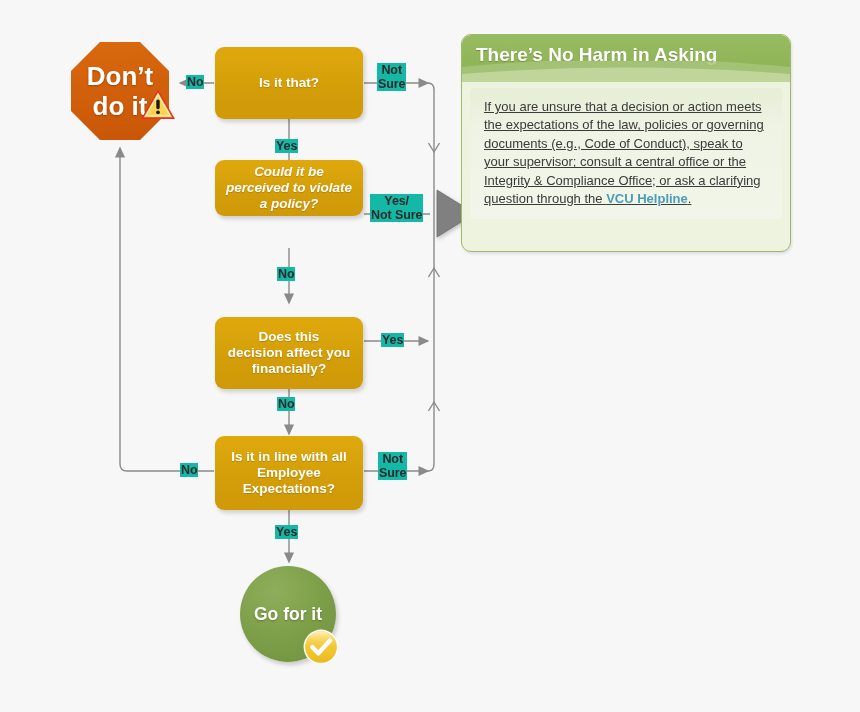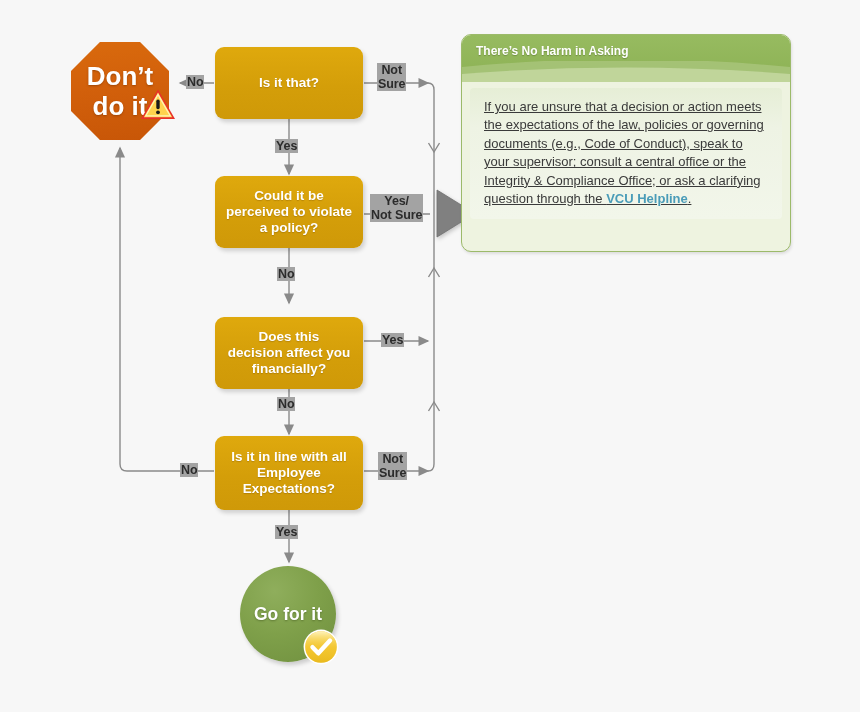--- a/index.html
+++ b/index.html
@@ -27,21 +27,21 @@
     width: 860px;
     height: 712px;
   }
 
   
   .edge-label {
     position: absolute;
     font-size: 12.5px;
     font-weight: bold;
     color: #2b2b2b;
-    background: #a3a3a3;
+    background: #14b8a6;
     line-height: 1.12;
     text-align: center;
     white-space: pre-line;
     letter-spacing: -0.1px;
     padding: 0 1px;
   }
 
   
   .dbox {
     position: absolute;
@@ -165,21 +165,21 @@
     position: relative;
     height: 47px;
     background: linear-gradient(180deg, #97bb60 0%, #8cb154 100%);
     overflow: hidden;
   }
   #info-title {
     position: absolute;
     left: 14px;
     top: 9px;
     color: #ffffff;
-    font-size: 12px;
+    font-size: 19px;
     font-weight: bold;
     text-shadow: 0 1px 1px rgba(70,95,35,0.45);
   }
   #head-curve {
     position: absolute;
     left: 0;
     bottom: -1px;
     width: 100%;
     height: 22px;
   }
@@ -259,21 +259,21 @@
       <path d="M19,7.6 L31.2,28.8 L6.8,28.8 Z" fill="none" stroke="#fff3b8" stroke-width="1.3"></path>
       <rect x="17.3" y="12.6" width="3.4" height="9.6" rx="1.6" fill="#1a1a1a"></rect>
       <circle cx="19" cy="25.3" r="1.9" fill="#1a1a1a"></circle>
     </svg>
   </div>
 
   <div class="dbox" style="left:215px; top:47px; width:148px; height:72px;">
     <span>Is it that?</span>
   </div>
 
-  <div class="dbox" style="left:215px; top:176px; width:148px; height:72px;">
+  <div class="dbox" style="left:215px; top:160px; width:148px; height:56px;font-style:italic;">
     <span>Could it be
 perceived to violate
 a policy?</span>
   </div>
 
   <div class="dbox" style="left:215px; top:305px; width:148px; height:72px;margin-top:12px;">
     <span>Does this
 decision affect you
 financially?</span>
   </div>

